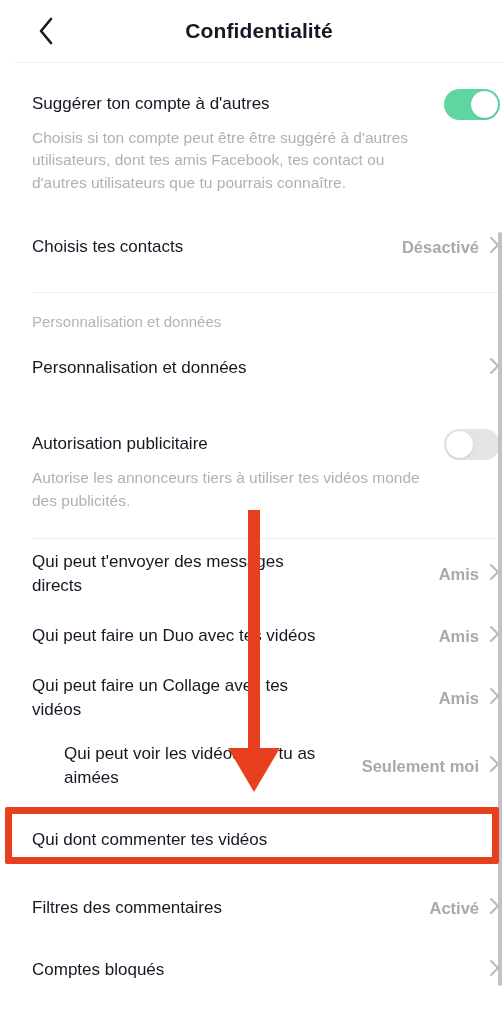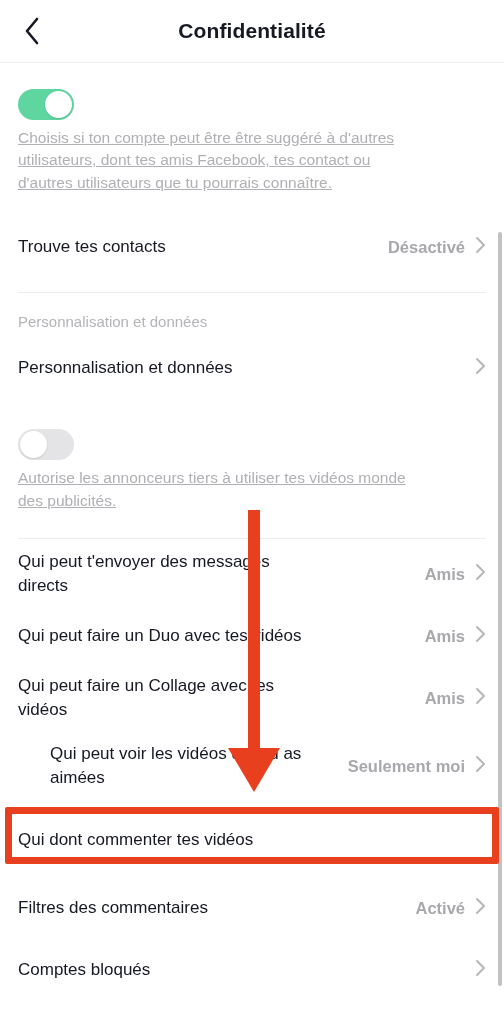--- a/index.html
+++ b/index.html
@@ -11,20 +11,21 @@
     font-family: "Liberation Sans", sans-serif;
     -webkit-font-smoothing: antialiased;
   }
 
   #screen {
     position: relative;
     width: 504px;
     height: 1024px;
     background: #ffffff;
     overflow: hidden;
+    padding-left: 14px;
   }
 
   
   .header {
     position: relative;
     height: 62px;
     background: #ffffff;
     display: flex;
     align-items: center;
     justify-content: center;
@@ -95,21 +96,20 @@
   }
 
   
   .row-desc {
     padding: 0 18px 0 18px;
     font-size: 15.5px;
     line-height: 1.45;
     color: #b0b0b5;
     max-width: 446px;
     margin-top: -4px;
-    text-decoration: underline;
   }
 
   .spacer-8  { height: 8px; }
   .spacer-14 { height: 14px; }
   .spacer-18 { height: 18px; }
   .spacer-22 { height: 22px; }
   .spacer-26 { height: 26px; }
 
   .divider {
     height: 1px;
@@ -203,30 +203,31 @@
     </div>
     <div class="header-title">Confidentialité</div>
   </div>
   <div class="header-rule"></div>
 
   <div class="content">
 
     <div class="spacer-14"></div>
 
     <div class="row">
+      <div class="row-label">Suggérer ton compte à d'autres</div>
       <div class="toggle on">
         <div class="knob"></div>
       </div>
     </div>
     <div class="row-desc">Choisis si ton compte peut être être suggéré à d'autres utilisateurs, dont tes amis Facebook, tes contact ou d'autres utilisateurs que tu pourrais connaître.</div>
 
     <div class="spacer-26"></div>
 
     <div class="row">
-      <div class="row-label">Trouve tes contacts</div>
+      <div class="row-label">Choisis tes contacts</div>
       <div class="row-right">
         <span class="row-value">Désactivé</span>
         <span class="chev">
           <svg width="11" height="18" viewBox="0 0 11 18" fill="none">
             <path d="M2 2 L9 9 L2 16" stroke="#b6b6ba" stroke-width="1.9" stroke-linecap="round" stroke-linejoin="round"></path>
           </svg>
         </span>
       </div>
     </div>
 
@@ -244,20 +245,21 @@
           <svg width="11" height="18" viewBox="0 0 11 18" fill="none">
             <path d="M2 2 L9 9 L2 16" stroke="#b6b6ba" stroke-width="1.9" stroke-linecap="round" stroke-linejoin="round"></path>
           </svg>
         </span>
       </div>
     </div>
 
     <div class="spacer-22"></div>
 
     <div class="row">
+      <div class="row-label">Autorisation publicitaire</div>
       <div class="toggle off">
         <div class="knob"></div>
       </div>
     </div>
     <div class="row-desc">Autorise les annonceurs tiers à utiliser tes vidéos monde des publicités.</div>
 
     <div class="spacer-26"></div>
     <div class="divider"></div>
     <div class="spacer-8"></div>
 

